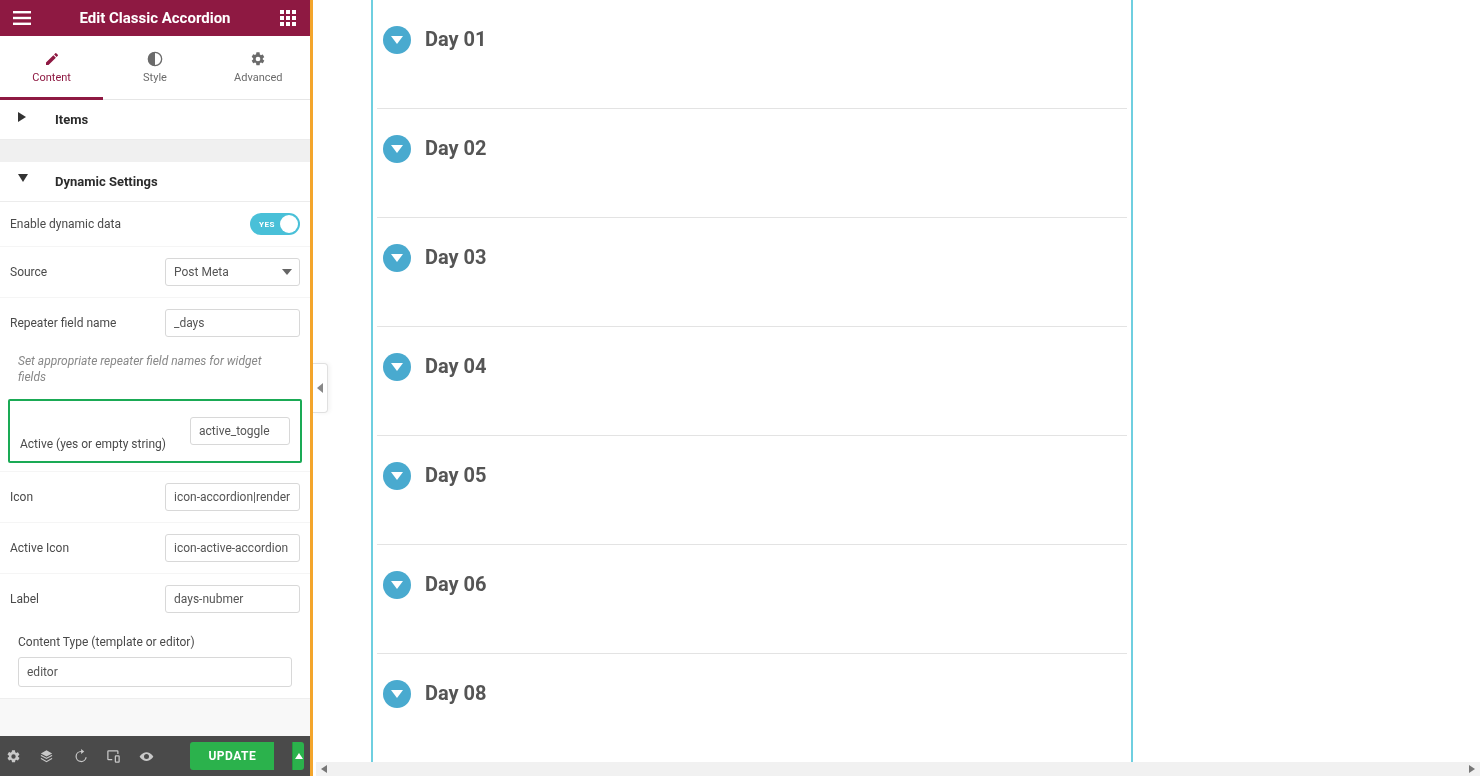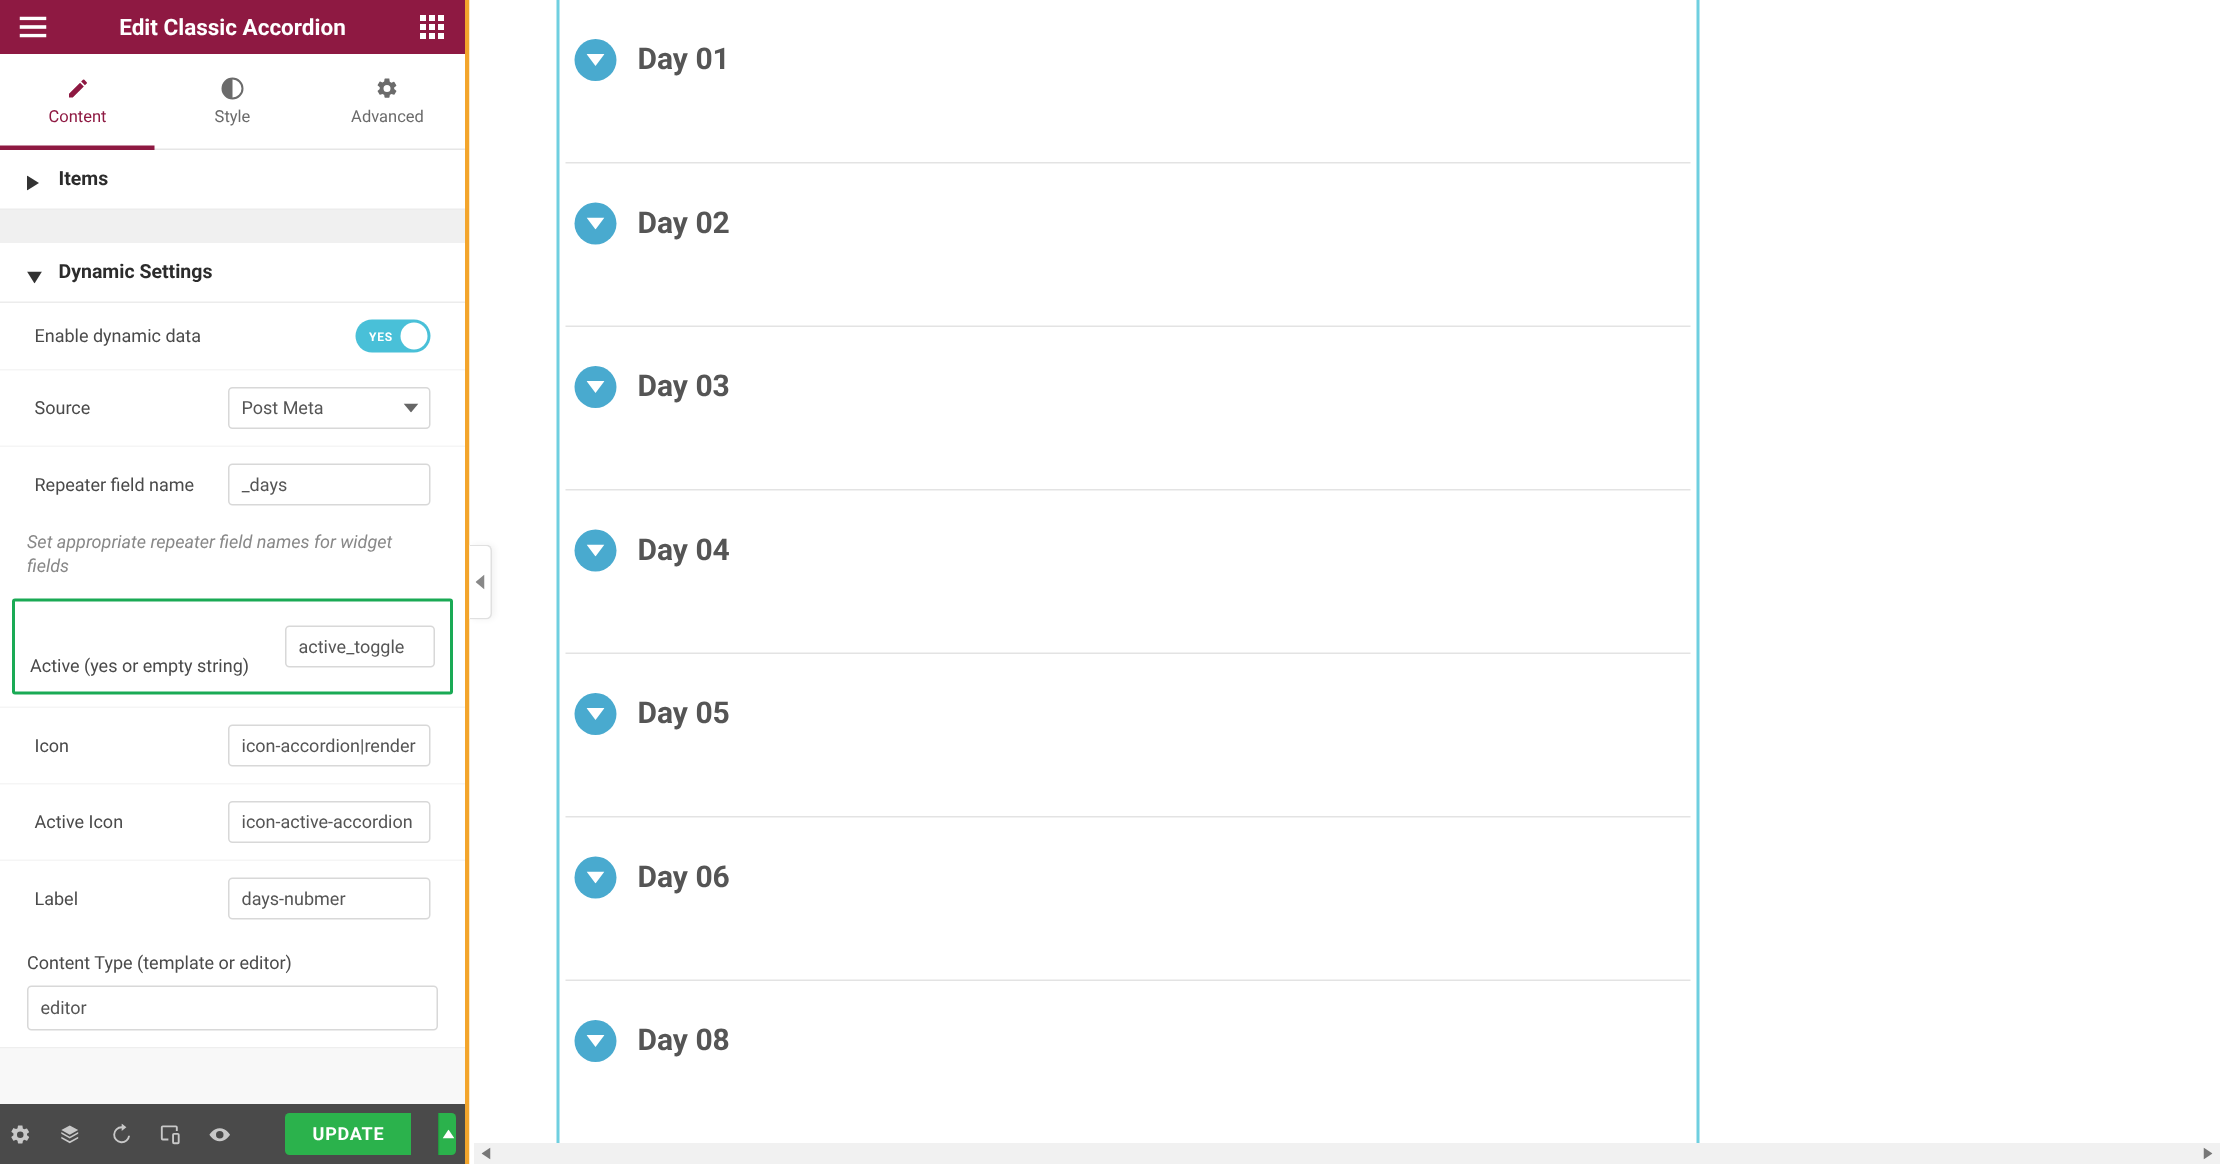--- a/index.html
+++ b/index.html
@@ -17,26 +17,26 @@
 
 .sb-tabs { display: flex; height: 64px; background: #fff; border-bottom: 1px solid #e6e6e6; }
 .sb-tab { flex: 1; display: flex; flex-direction: column; align-items: center; justify-content: center; gap: 4px; font-size: 11px; color: #6b6b6b; cursor: pointer; position: relative; }
 .sb-tab.active { color: #8e1942; }
 .sb-tab.active::after { content: ""; position: absolute; left: 0; right: 0; bottom: -1px; height: 3px; background: #8e1942; }
 .sb-tab svg { width: 16px; height: 16px; }
 
 .sb-body { flex: 1; overflow-y: auto; background: #f8f8f8; }
 
 .sb-section { background: #fff; }
-.sb-section-head { display: flex; align-items: flex-end; gap: 11px; padding: 12px 18px; font-size: 13px; font-weight: 700; color: #2c2c2c; background: #fff; border-bottom: 1px solid #ececec; cursor: pointer; }
+.sb-section-head { display: flex; align-items: flex-start; gap: 27px; padding: 12px 18px; font-size: 13px; font-weight: 700; color: #2c2c2c; background: #fff; border-bottom: 1px solid #ececec; cursor: pointer; }
 .sb-section-head .arrow { width: 10px; display: inline-flex; }
 .sb-spacer { height: 22px; background: #f0f0f0; }
 
 .sb-panel { background: #fff; border-bottom: 1px solid #eee; }
-.sb-row { display: flex; align-items: center; padding: 11px 23px; border-top: 1px solid #f5f5f5; font-size: 12px; color: #4a4a4a; }
+.sb-row { display: flex; align-items: center; padding: 11px 10px; border-top: 1px solid #f5f5f5; font-size: 12px; color: #4a4a4a; }
 .sb-row:first-of-type { border-top: none; }
 .sb-row .rlabel { flex: 1; padding-right: 8px; }
 .sb-row input[type=text], .sb-row select {
   width: 135px; height: 28px; border: 1px solid #d8d8d8; border-radius: 3px; padding: 0 8px; font-size: 12px; color: #555; background: #fff;
 }
 .sb-row select { appearance: none; background-image: none; }
 .select-wrap { position: relative; width: 135px; }
 .select-wrap select { width: 100%; }
 .select-caret { position: absolute; right: 8px; top: 50%; transform: translateY(-50%); pointer-events: none; color: #777; }
 

